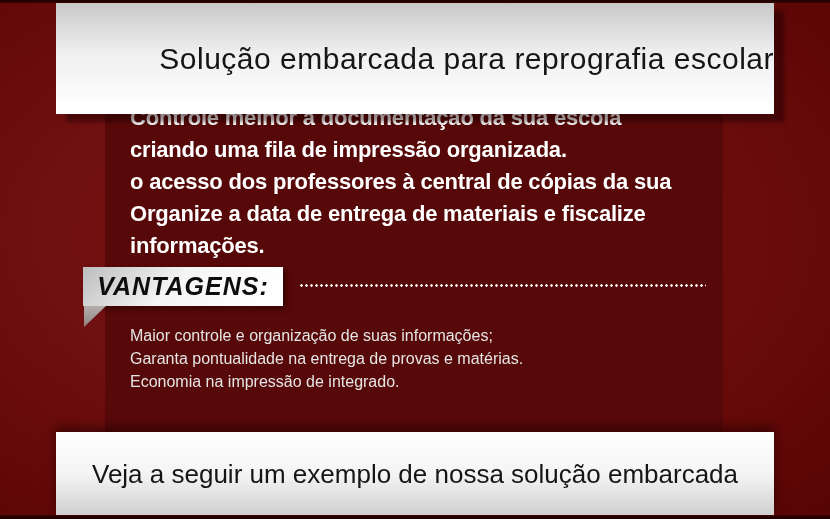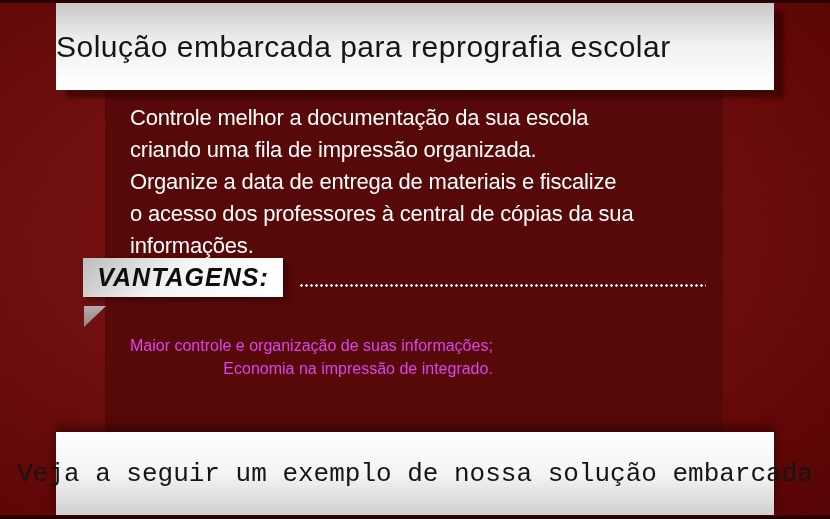--- a/index.html
+++ b/index.html
@@ -28,42 +28,41 @@
   .banner {
     position: absolute;
     left: 56px;
     width: 718px;
     color: #151515;
     text-align: center;
     z-index: 20;
   }
   .top-banner {
     top: 3px;
-    height: 87px;
+    height: 111px;
     background: linear-gradient(180deg, #c9c9c9 0%, #efefef 45%, #ffffff 95%);
     box-shadow: 10px 8px 4px rgba(25, 0, 0, 0.45);
     display: flex;
     align-items: center;
-    justify-content: flex-start;
+    justify-content: flex-end;
   }
   .banner-title {
     font-size: 30px;
     letter-spacing: 0.5px;
     white-space: nowrap;
   }
   .bottom-banner {
     top: 432px;
     height: 84px;
     background: linear-gradient(180deg, #ffffff 0%, #f4f4f4 50%, #cfcfcf 100%);
     box-shadow: 0 -5px 9px rgba(25, 0, 0, 0.5);
     display: flex;
     flex-direction: column;
     align-items: center;
     justify-content: center;
-    font-family: Liberation Mono, monospace;
   }
   .bottom-line {
     font-size: 26px;
     line-height: 37px;
     white-space: nowrap;
   }
 
   .panel {
     position: absolute;
     left: 105px;
@@ -77,38 +76,38 @@
     position: absolute;
     left: 25px;
     top: 16px;
     color: #ffffff;
   }
   .pline {
     font-size: 22px;
     line-height: 32px;
     letter-spacing: -0.2px;
     white-space: nowrap;
+    font-weight: bold;
   }
   .advantages {
     position: absolute;
     left: 25px;
-    top: 248px;
-    color: #d946ef;
-    text-align: right;
+    top: 238px;
+    color: #e5e5e5;
   }
   .aline {
     font-size: 16px;
     line-height: 23px;
     white-space: nowrap;
   }
 
   .vantagens-box {
     position: absolute;
     left: 83px;
-    top: 258px;
+    top: 267px;
     width: 200px;
     height: 39px;
     background: linear-gradient(135deg, #bdbdbd 0%, #f4f4f4 45%, #ffffff 90%);
     box-shadow: 3px 3px 5px rgba(20, 0, 0, 0.45);
     display: flex;
     align-items: center;
     justify-content: center;
     z-index: 10;
   }
   .vantagens-text {
@@ -149,26 +148,27 @@
   <div class="edge-strip top"></div>
 
   <div class="banner top-banner">
     <div class="banner-title">Solução embarcada para reprografia escolar</div>
   </div>
 
   <div class="panel">
     <div class="paragraph">
       <div class="pline">Controle melhor a documentação da sua escola</div>
       <div class="pline">criando uma fila de impressão organizada.</div>
+      <div class="pline">o acesso dos professores à central de cópias da sua</div>
       <div class="pline">Organize a data de entrega de materiais e fiscalize</div>
-      <div class="pline">o acesso dos professores à central de cópias da sua</div>
       <div class="pline">informações.</div>
     </div>
     <div class="advantages">
       <div class="aline">Maior controle e organização de suas informações;</div>
+      <div class="aline">Garanta pontualidade na entrega de provas e matérias.</div>
       <div class="aline">Economia na impressão de integrado.</div>
     </div>
   </div>
 
   <div class="vantagens-box">
     <span class="vantagens-text">VANTAGENS:</span>
   </div>
   <div class="vantagens-tail"></div>
   <div class="dotted-line"></div>
 

